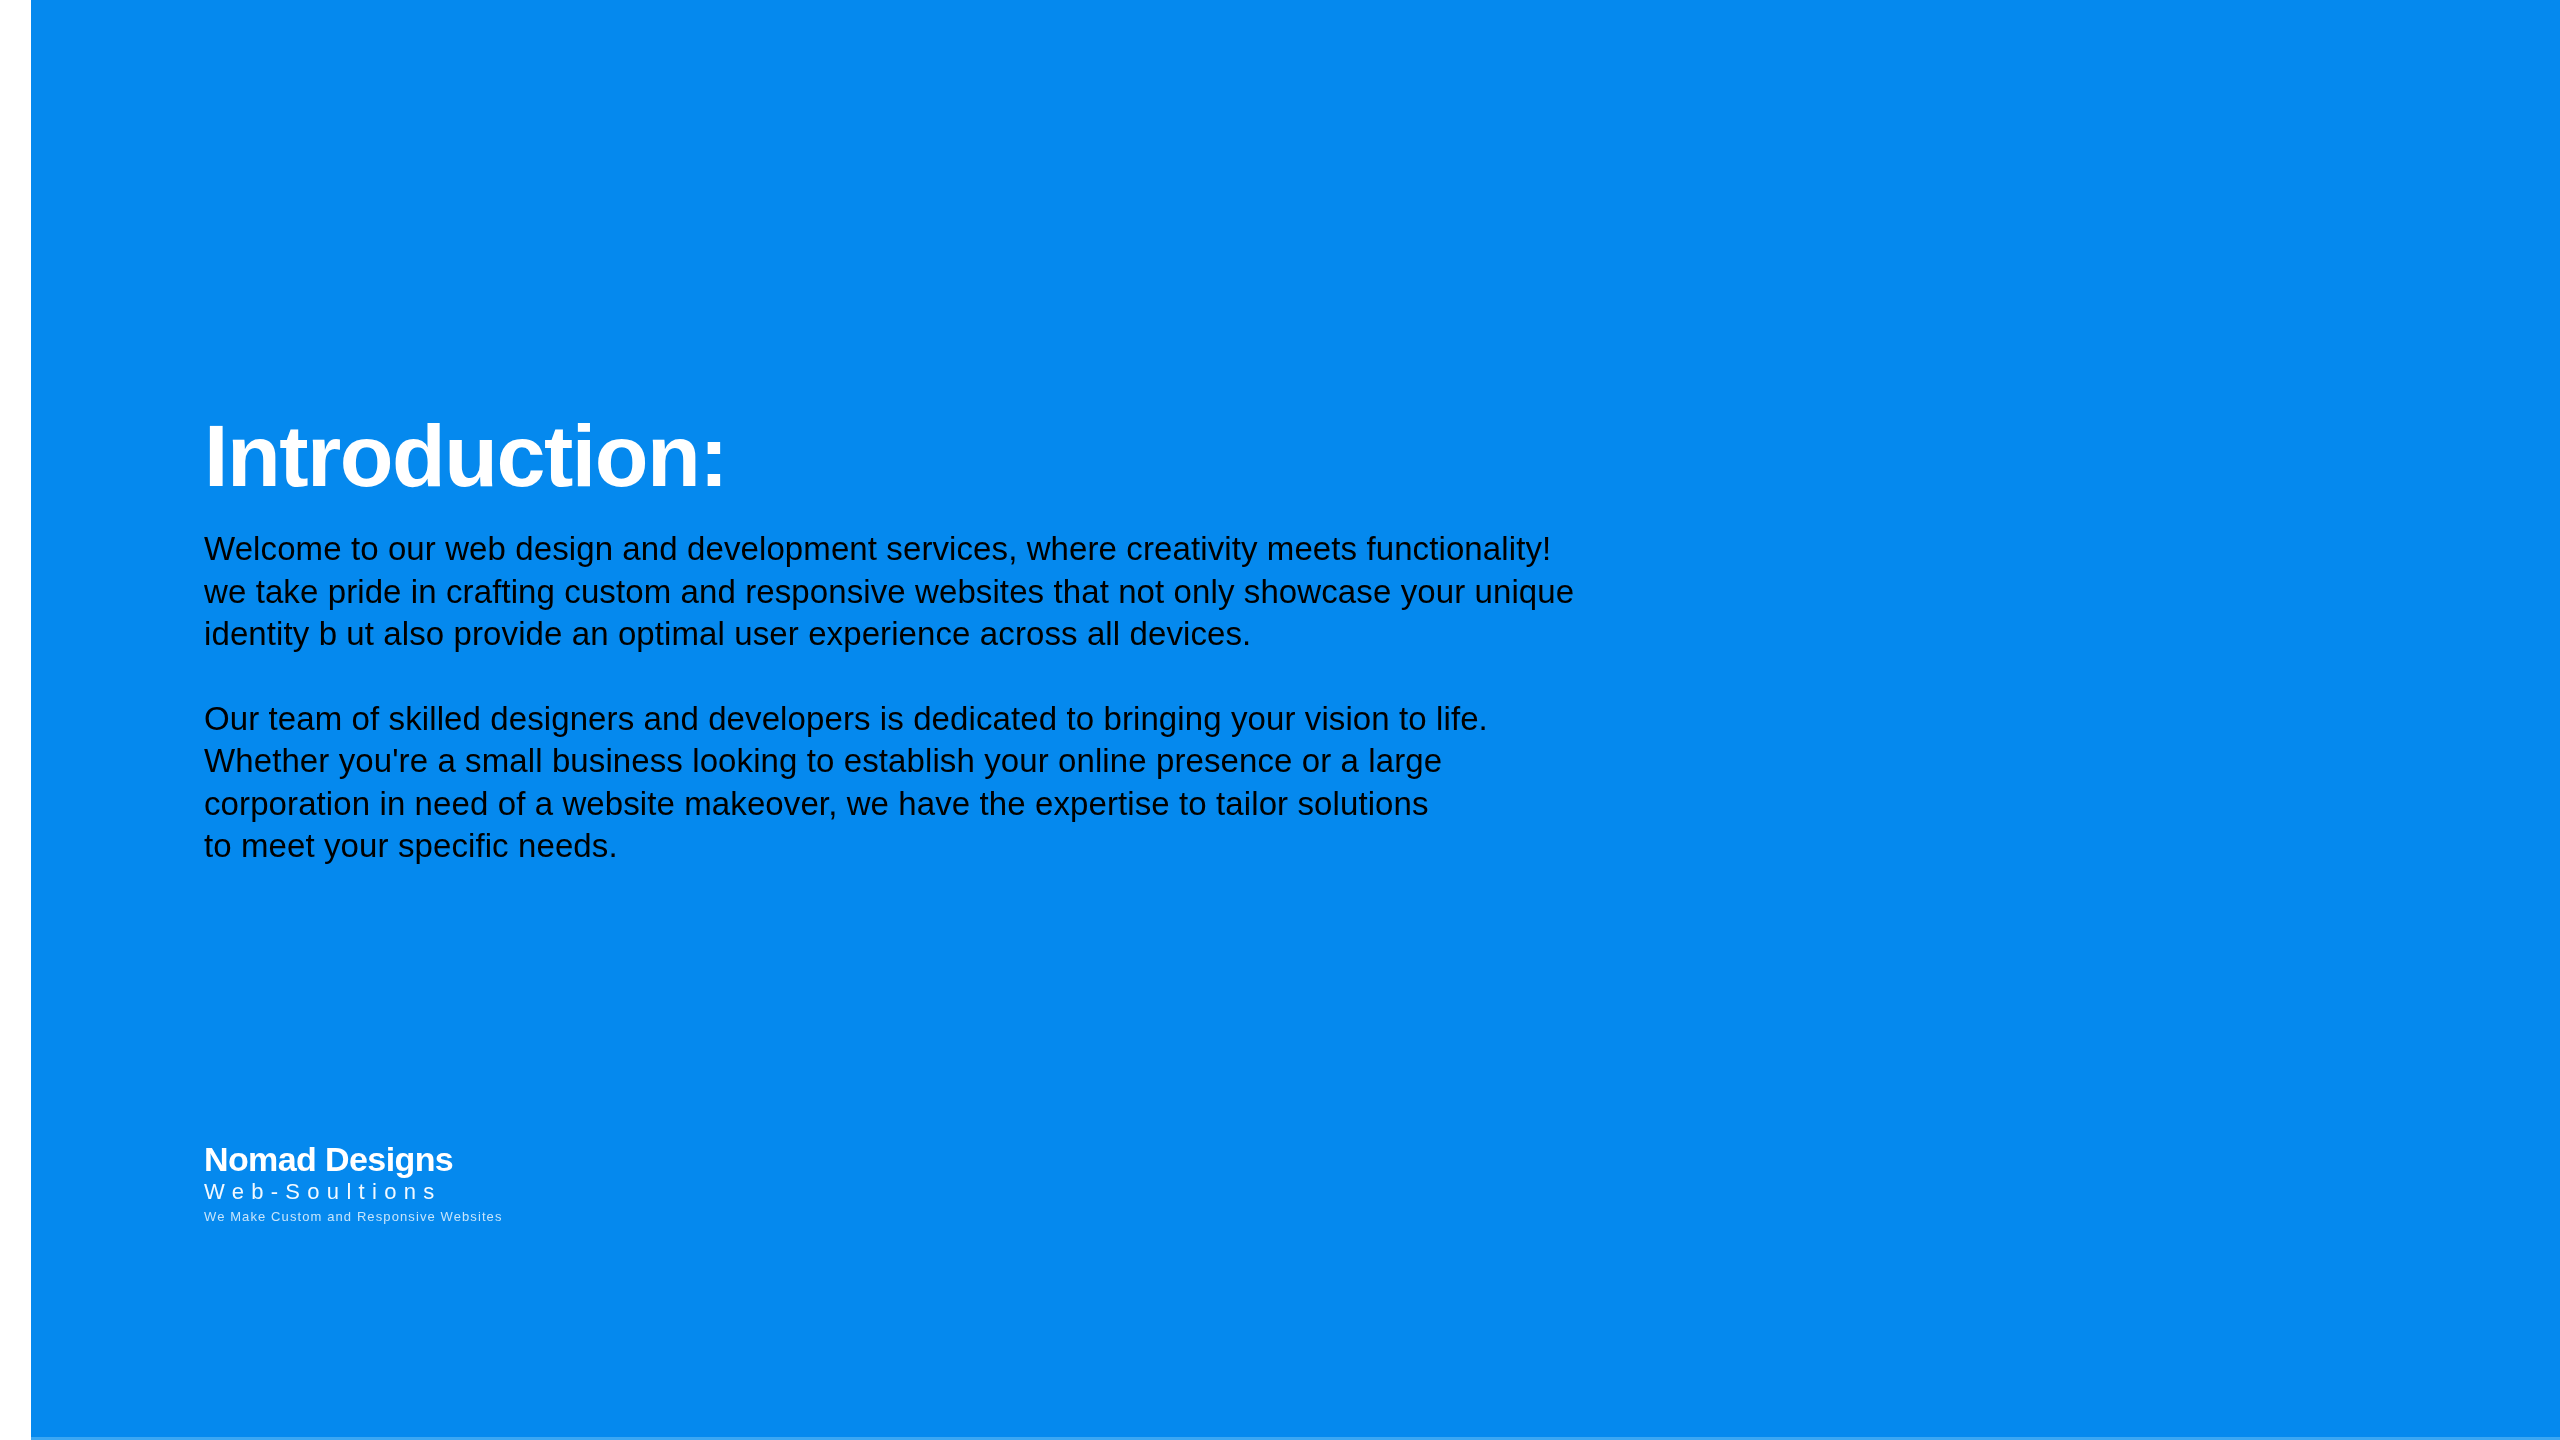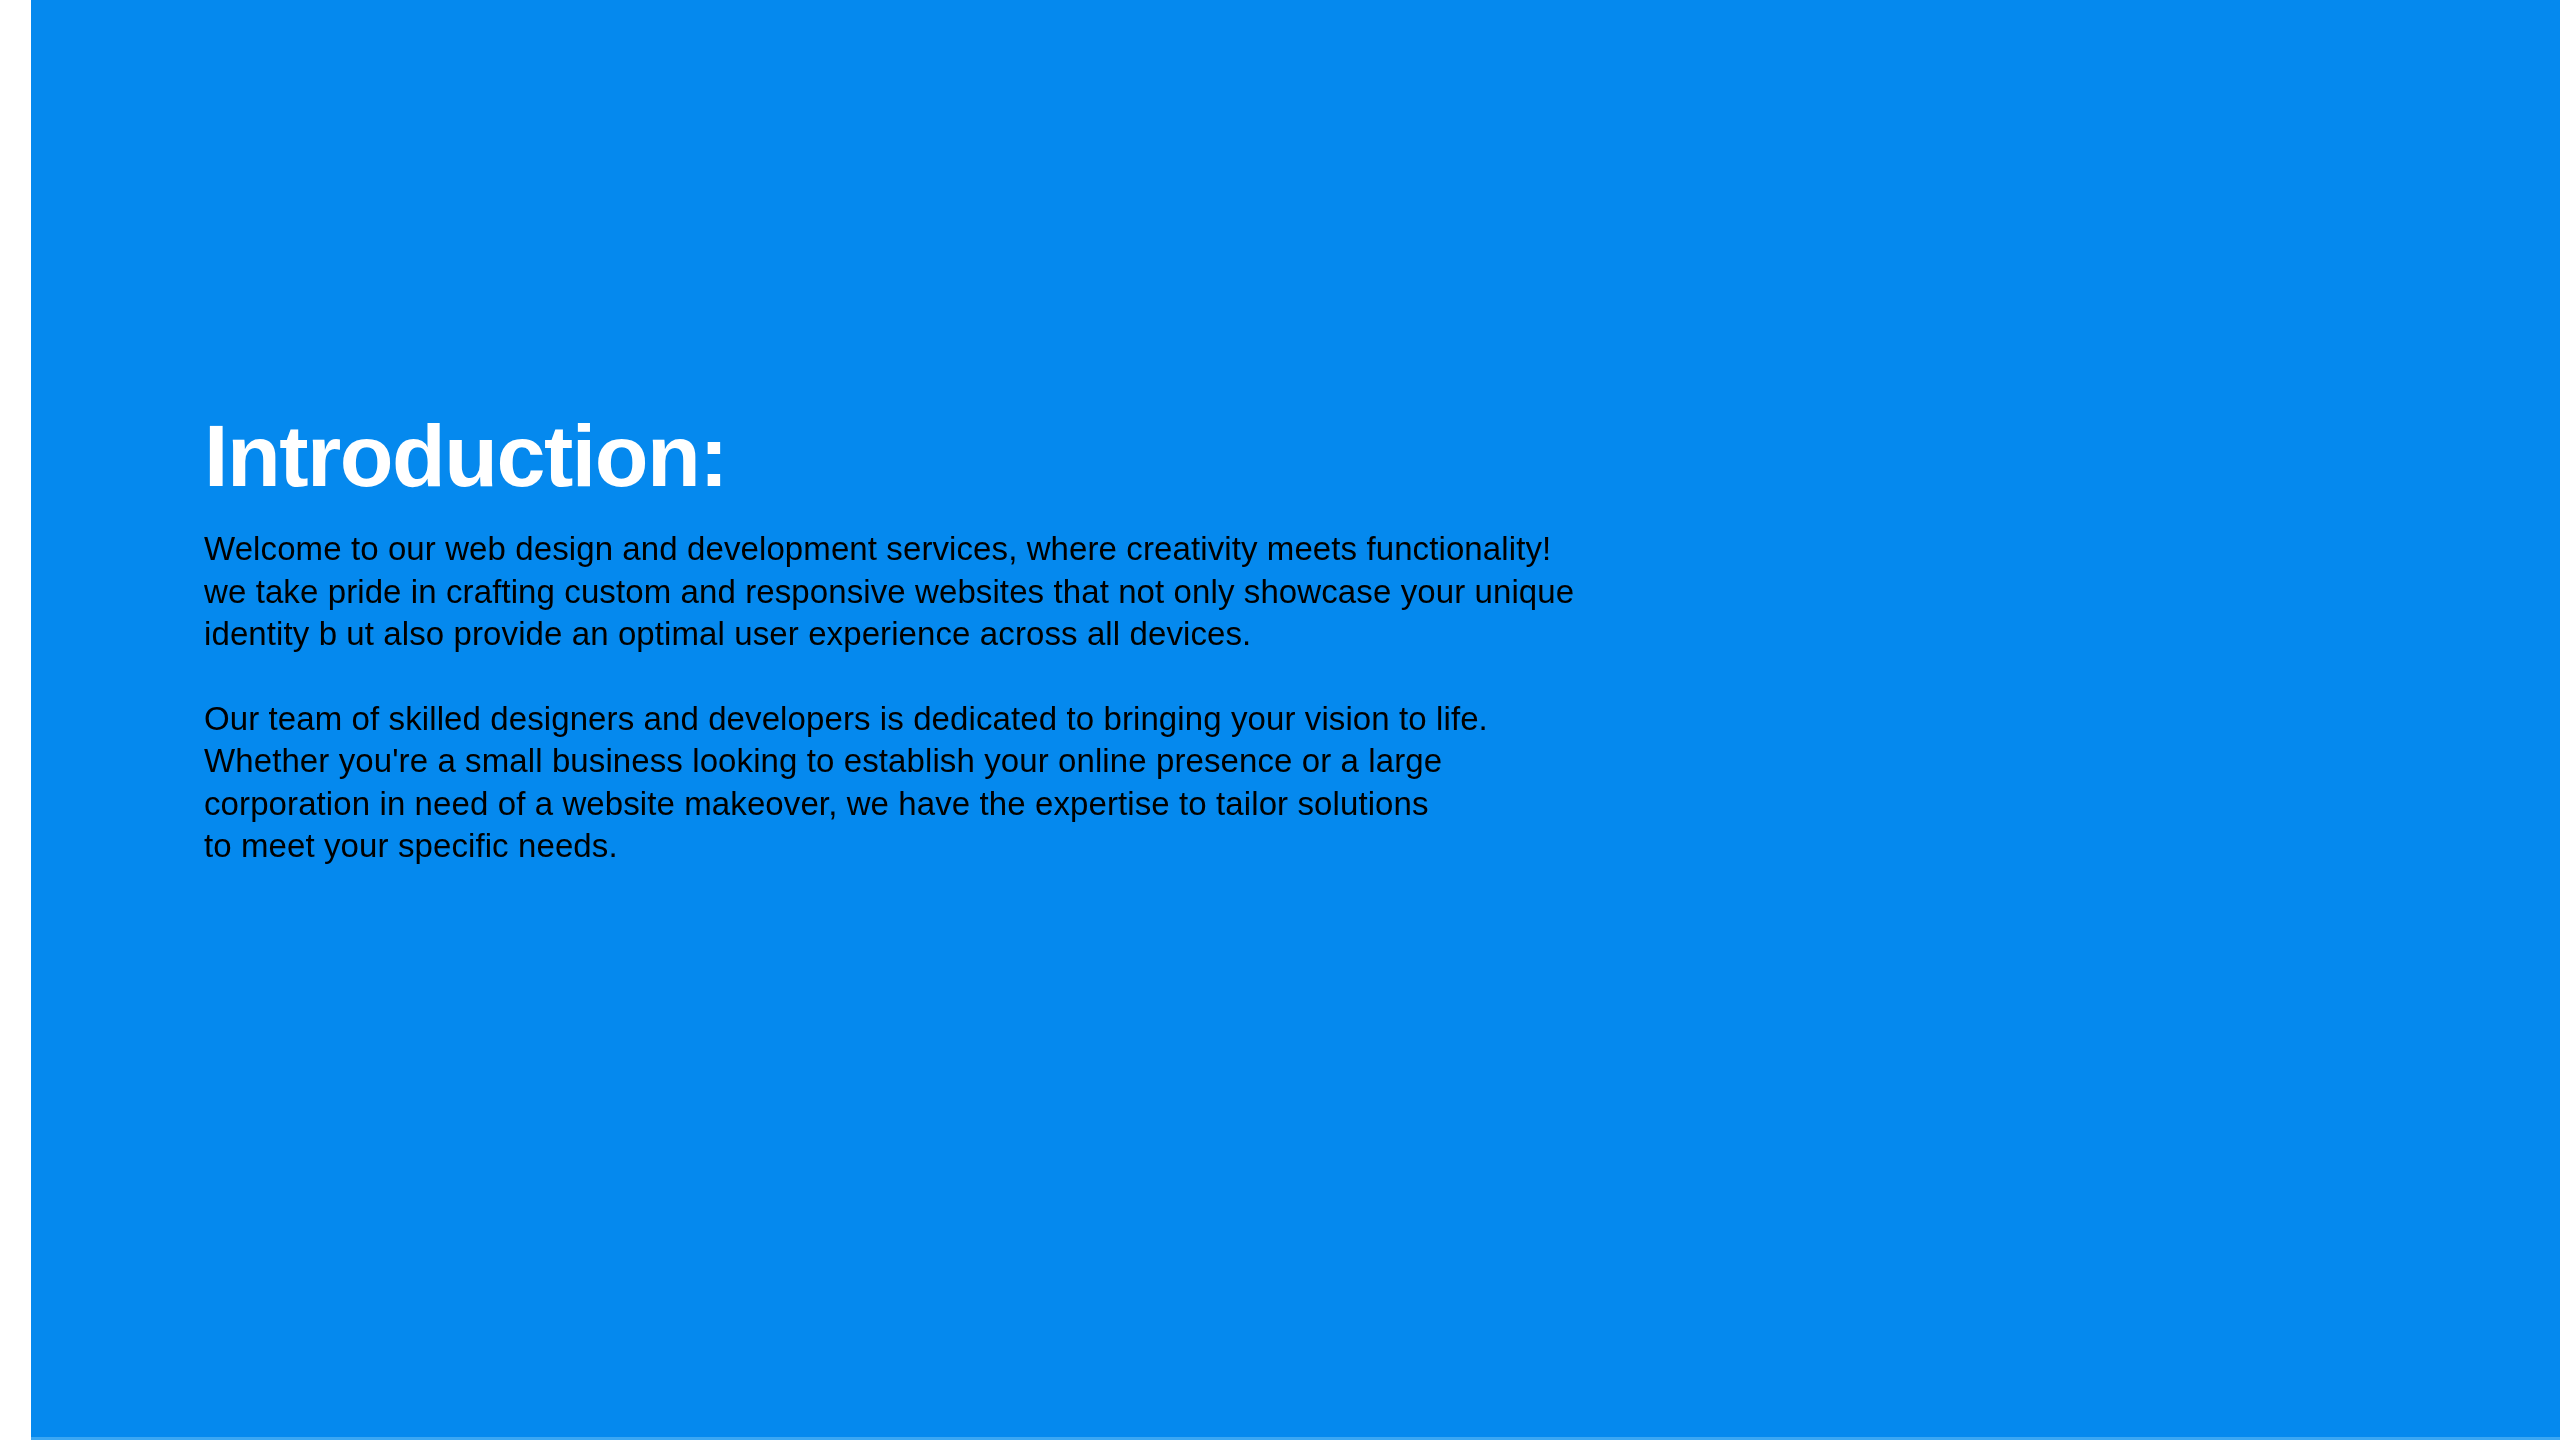--- a/index.html
+++ b/index.html
@@ -106,16 +106,21 @@
 we take pride in crafting custom and responsive websites that not only showcase your unique
 identity b ut also provide an optimal user experience across all devices.</p>
       <p class="para">Our team of skilled designers and developers is dedicated to bringing your vision to life.
 Whether you're a small business looking to establish your online presence or a large
 corporation in need of a website makeover, we have the expertise to tailor solutions
 to meet your specific needs.</p>
     </div>
 
   </div>
 
+  <div id="logo-block">
+    <div id="logo-name">Nomad Designs</div>
+    <div id="logo-sub">Web-Soultions</div>
+    <div id="logo-tagline">We Make Custom and Responsive Websites</div>
+  </div>
 
   <div id="bottom-edge"></div>
 
 </div>
 
 </body></html>

